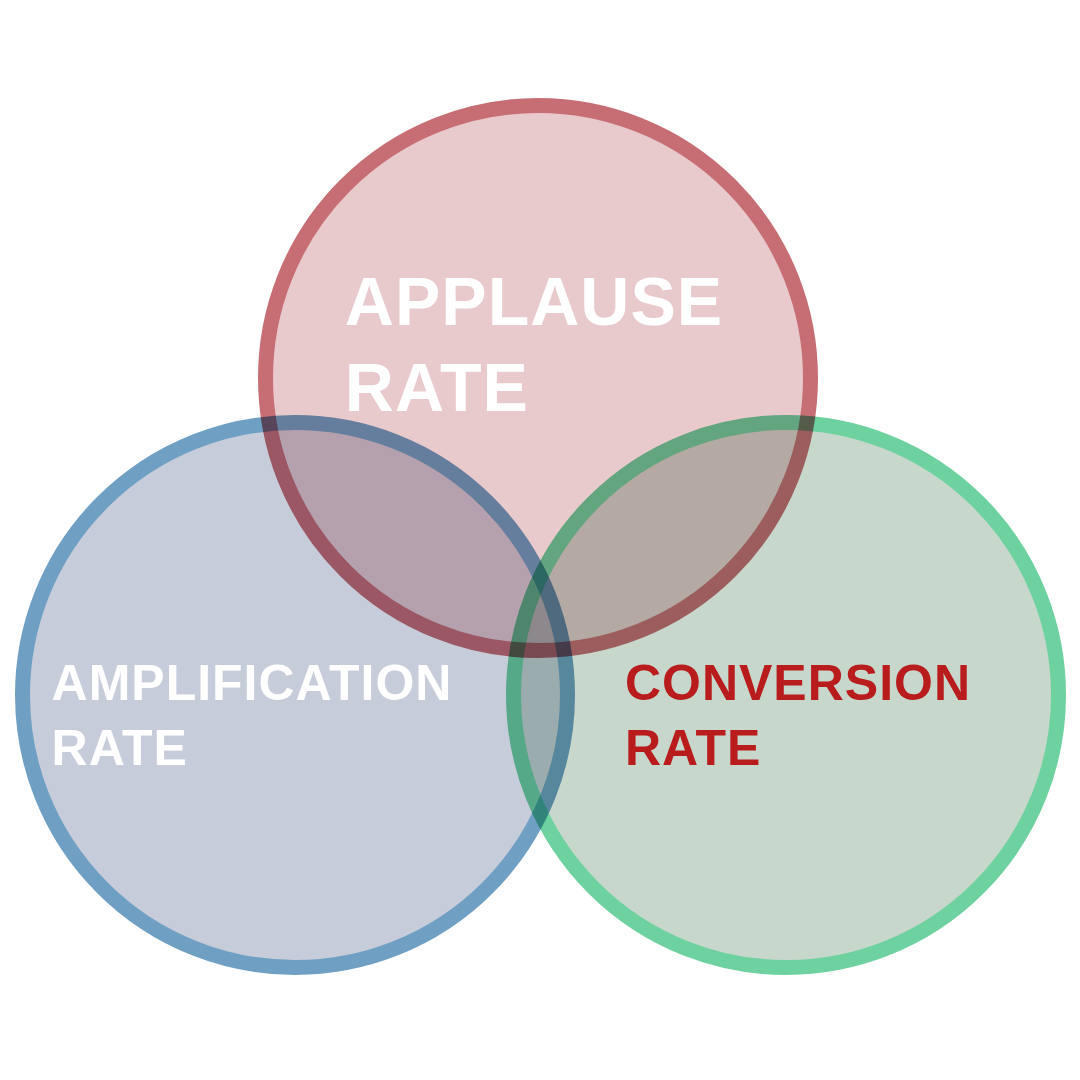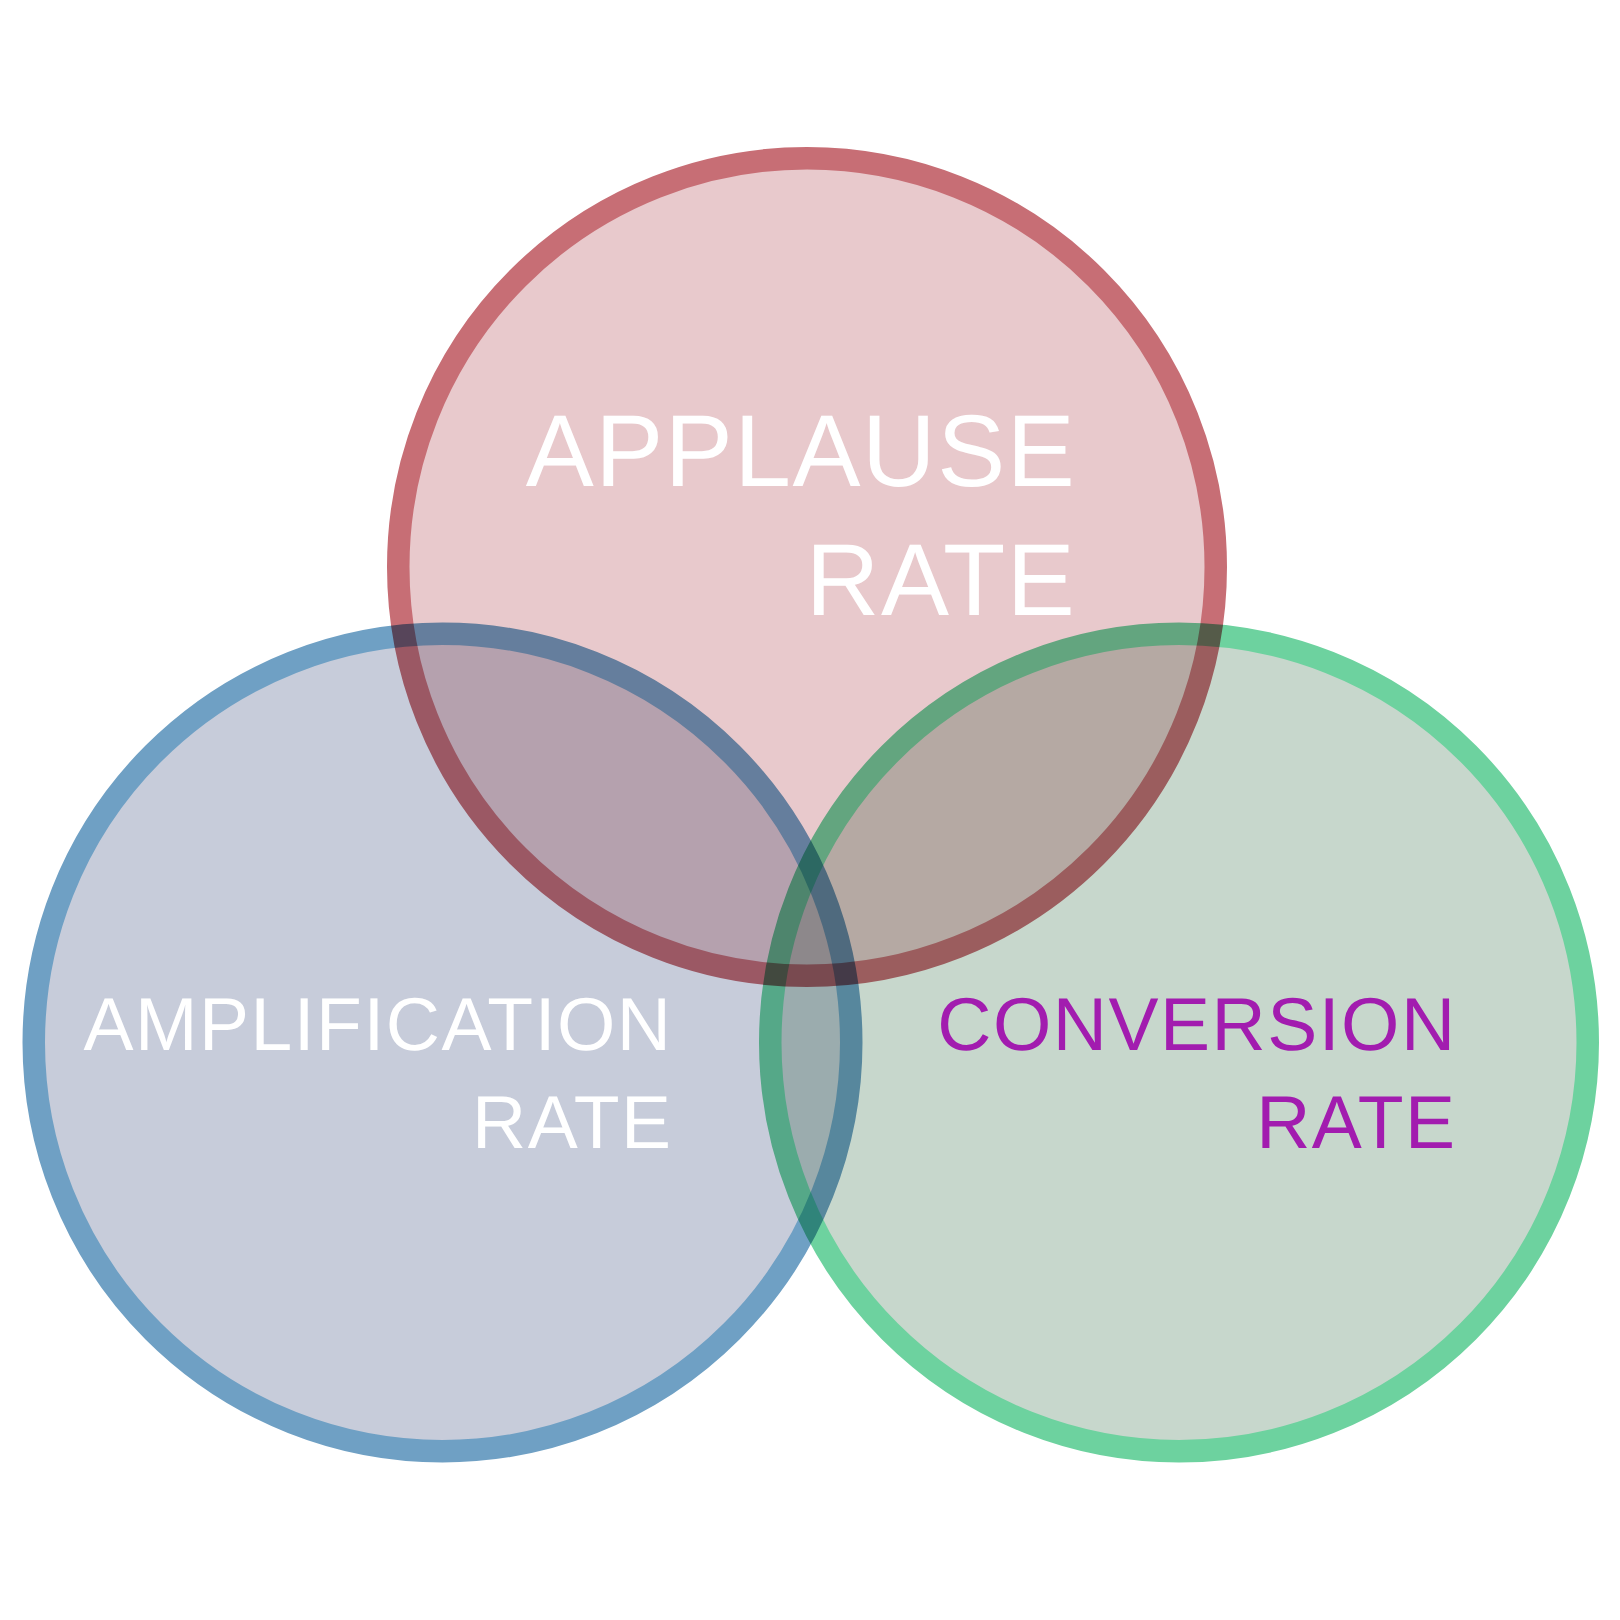--- a/index.html
+++ b/index.html
@@ -24,22 +24,22 @@
     border: 15px solid #888;
     mix-blend-mode: multiply;
   }
   .circle-applause      { left: 258px; top: 98px;  }
   .circle-amplification { left: 15px;  top: 415px; }
   .circle-conversion    { left: 506px; top: 415px; }
 
   .label {
     position: absolute;
     transform: translate(-50%, -50%);
-    text-align: right;
-    font-weight: normal;
+    text-align: left;
+    font-weight: bold;
     color: #ffffff;
     letter-spacing: 1px;
     white-space: nowrap;
     z-index: 5;
   }
   .label-applause {
     left: 534px; top: 344px;
     font-size: 68px;
     line-height: 86px;
   }
@@ -69,18 +69,18 @@
   <div class="label label-applause" style="color: rgb(255, 255, 255);">
     <span class="line">APPLAUSE</span>
     <span class="line">RATE</span>
   </div>
 
   <div class="label label-amplification" style="color: rgb(255, 255, 255);">
     <span class="line">AMPLIFICATION</span>
     <span class="line">RATE</span>
   </div>
 
-  <div class="label label-conversion" style="color: #a21caf;">
+  <div class="label label-conversion" style="color: #b91c1c;">
     <span class="line">CONVERSION</span>
     <span class="line">RATE</span>
   </div>
 
 </div>
 
 </body></html>

